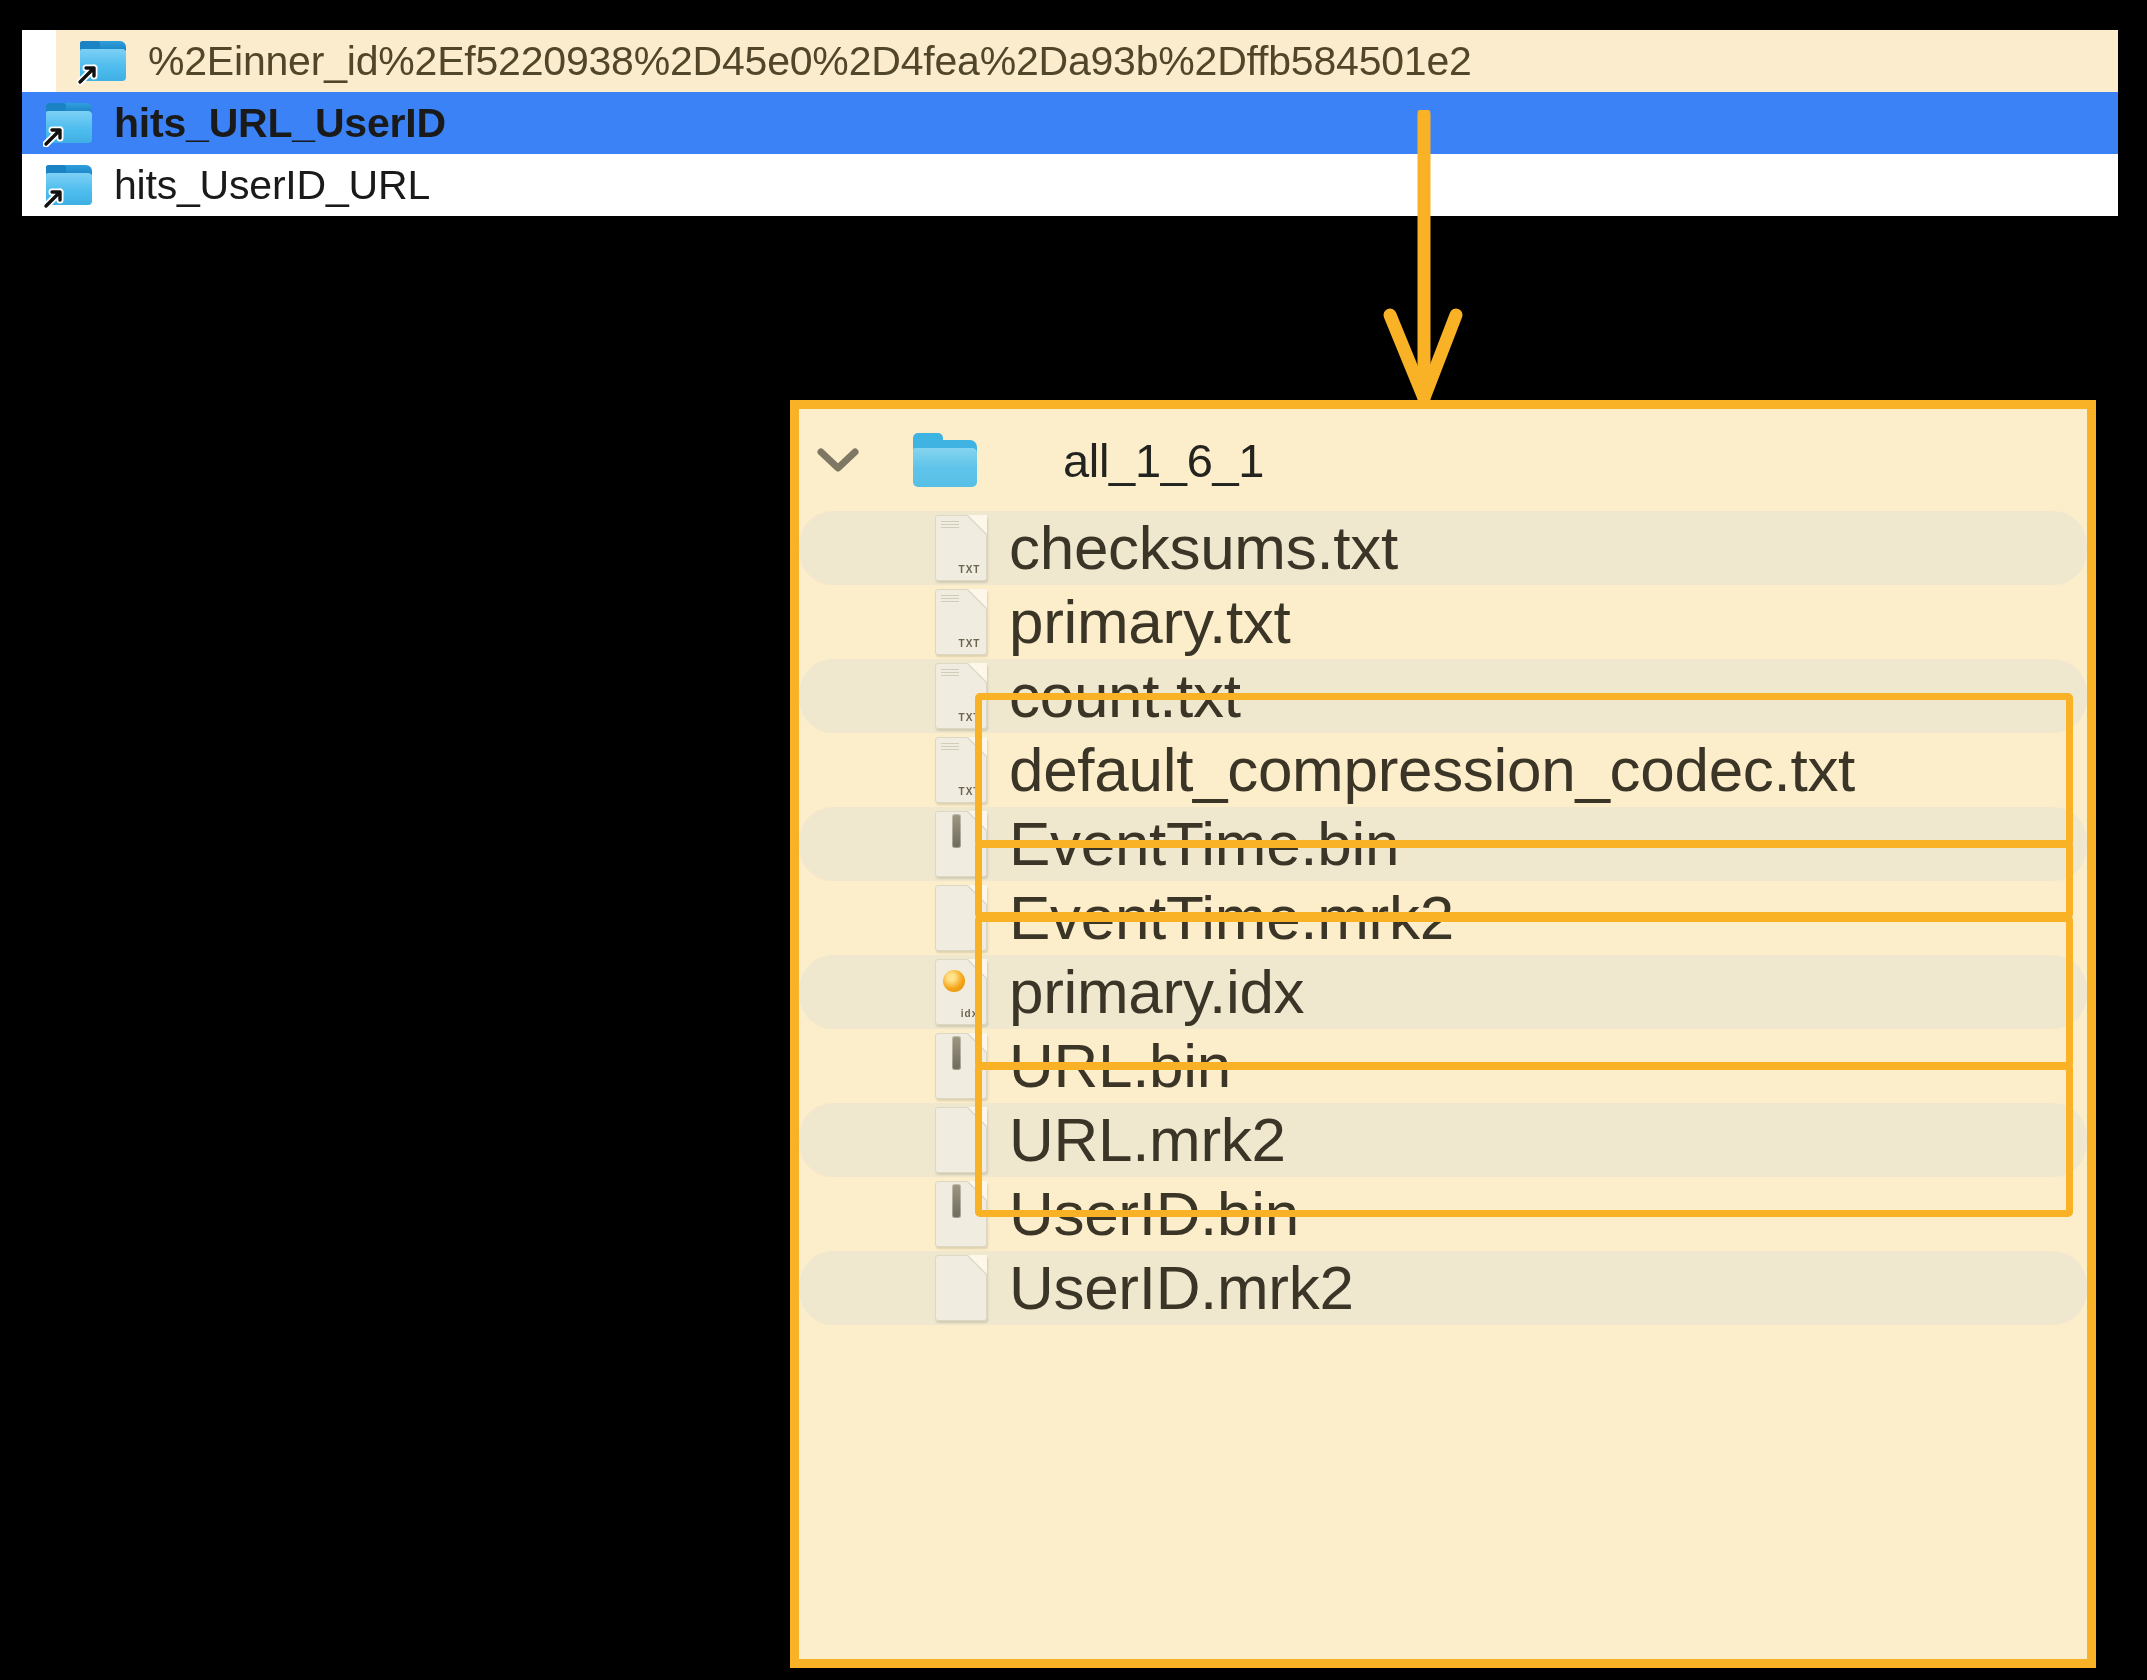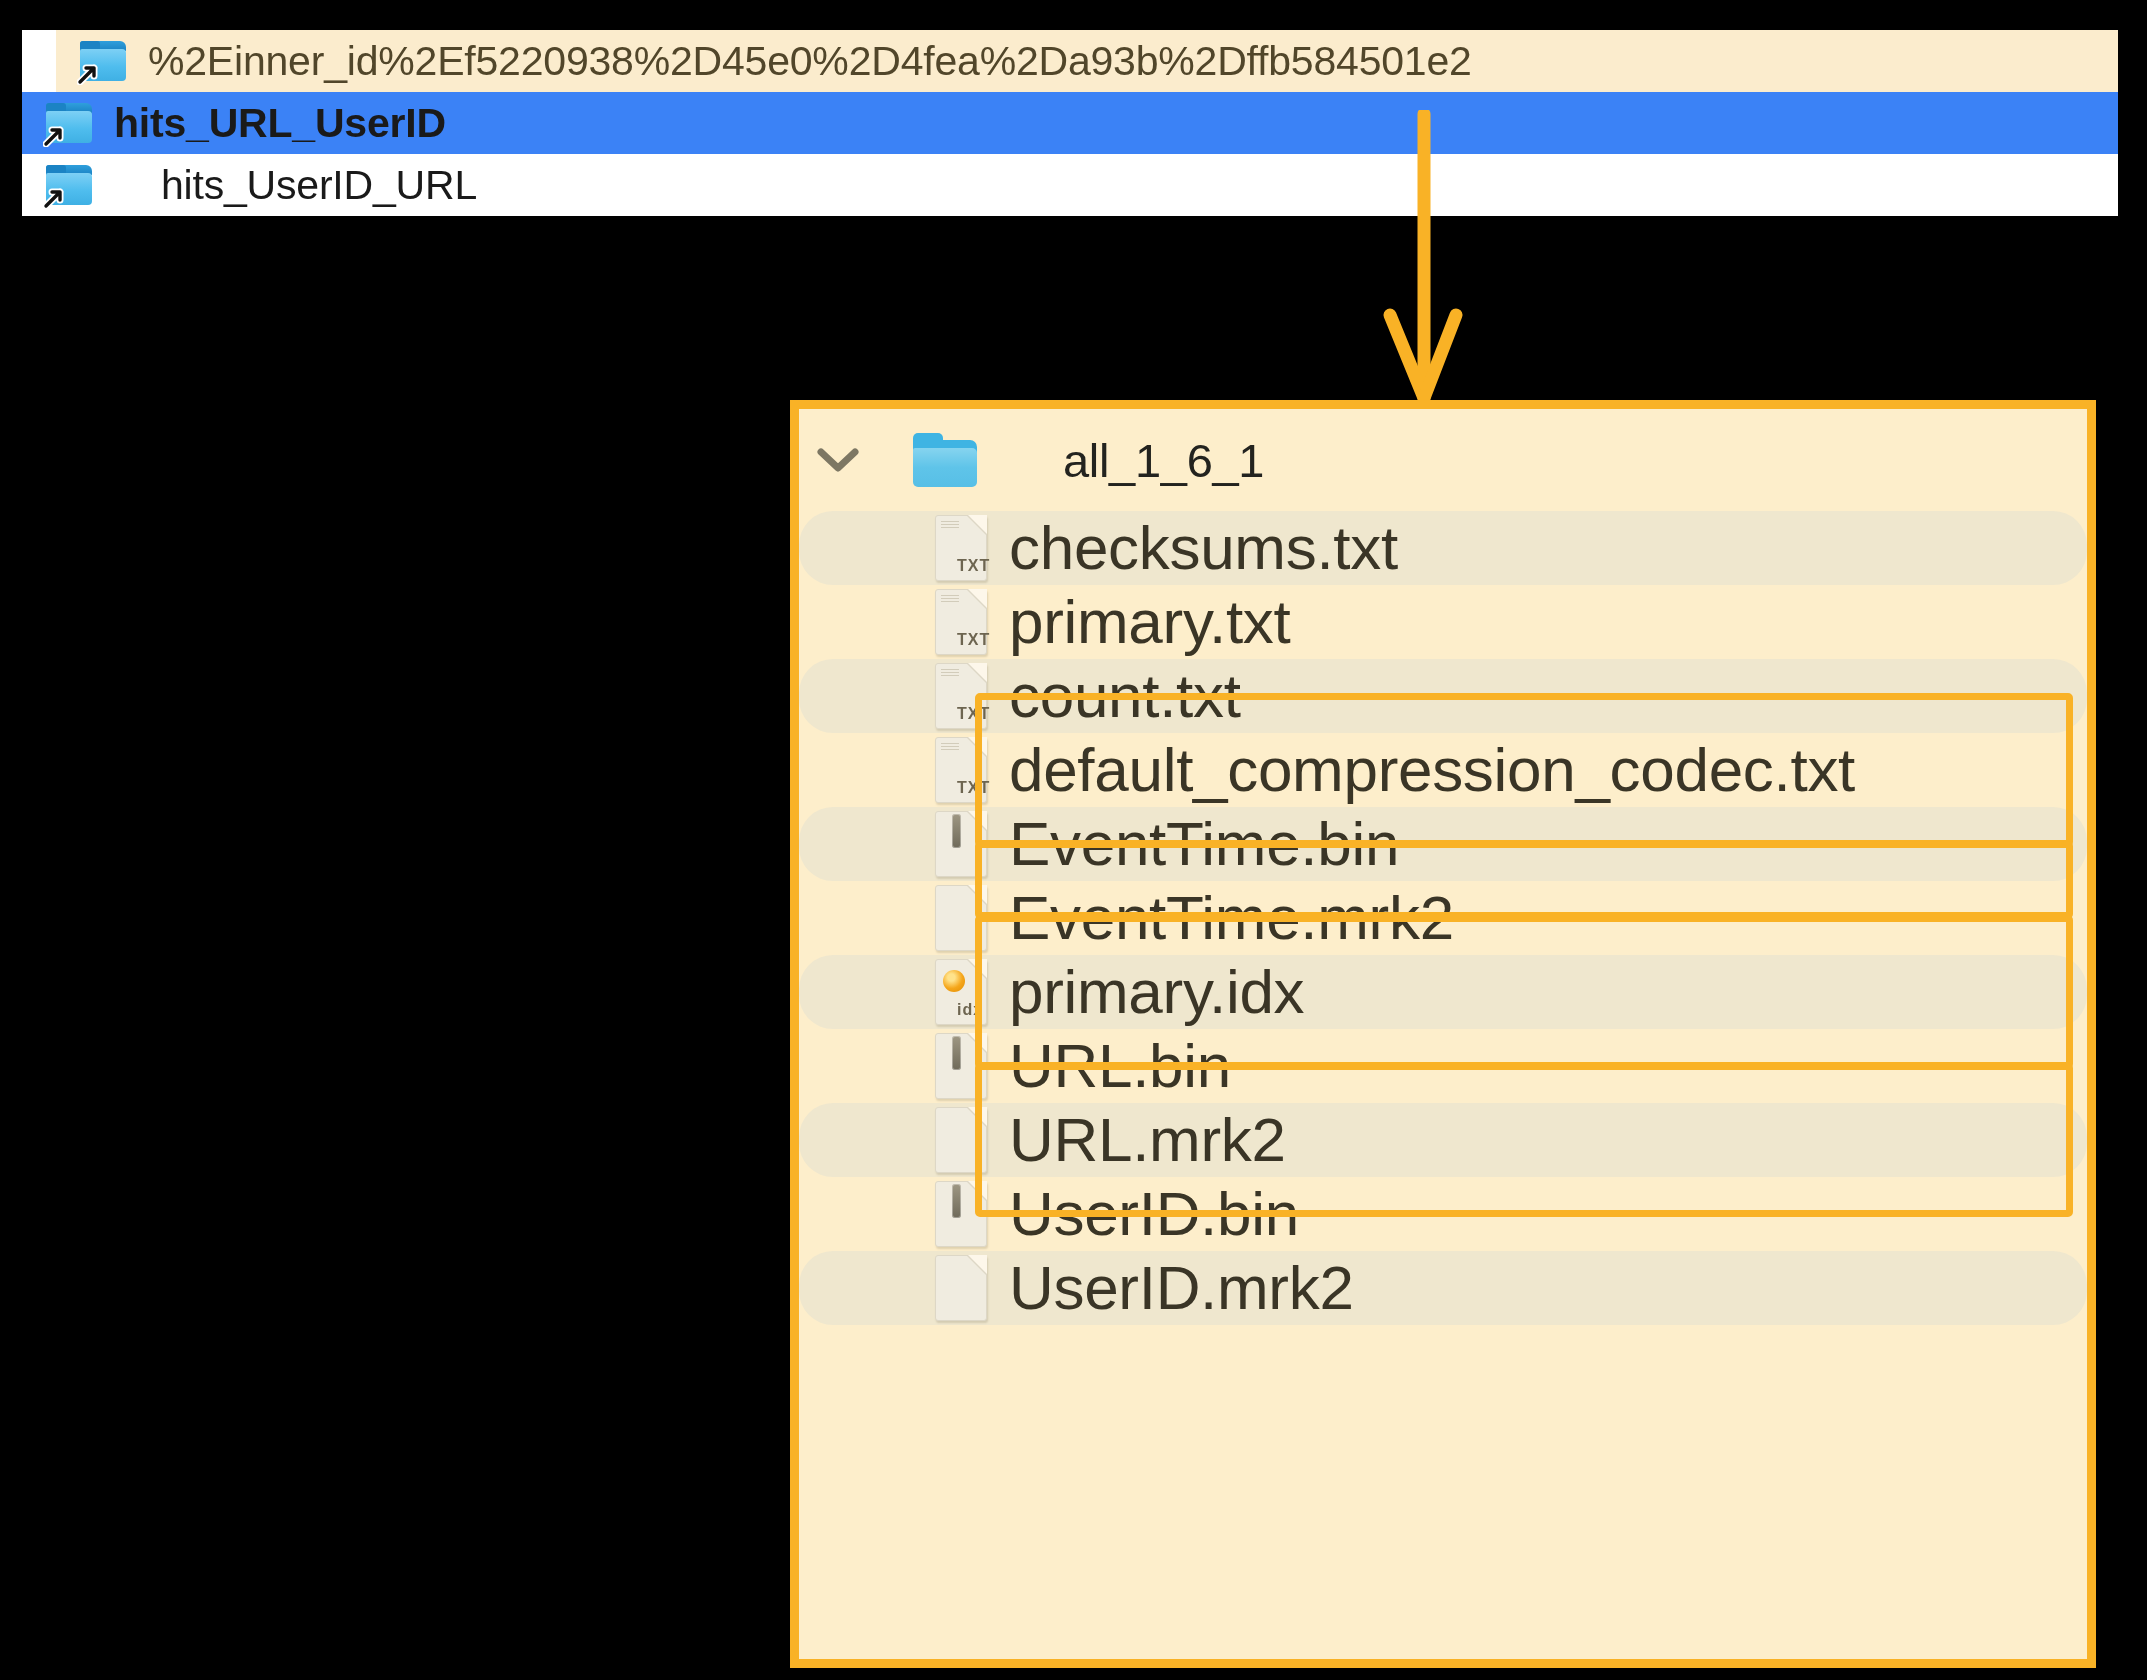--- a/index.html
+++ b/index.html
@@ -30,21 +30,21 @@
   .sym-row {
     display: flex;
     align-items: center;
     height: 62px;
     box-sizing: border-box;
     padding-left: 24px;
     white-space: nowrap;
   }
   .sym-row.highlight { background: #fbeccd; margin-left: 34px; }
   .sym-row.zebra     { background: #3b82f6; font-weight: bold; }
-  .sym-row.plain     { background: #ffffff; gap: 47px; }
+  .sym-row.plain     { background: #ffffff; }
 
   .sym-label {
     font-size: 41px;
     line-height: 1;
     letter-spacing: -0.2px;
     color: #1a1a1a;
     padding-left: 22px;
   }
   .sym-row.highlight .sym-label { color: #51462a; }
 
@@ -187,21 +187,21 @@
     right: -1px; top: -1px;
     width: 0; height: 0;
     border-left: 19px solid transparent;
     border-top: 19px solid #fdf7ea;
     filter: drop-shadow(-1px 1px 0 #ddd7c6);
   }
   .doc-icon .ext-tag {
     position: absolute;
     left: 0; right: 4px; bottom: 5px;
     text-align: center;
-    font-size: 16px;
+    font-size: 10px;
     font-weight: bold;
     letter-spacing: 1px;
     color: #6d6550;
     padding-left: 21px;
   }
   .doc-icon .scribble {
     position: absolute;
     left: 5px; top: 5px;
     width: 18px; height: 8px;
     background:

